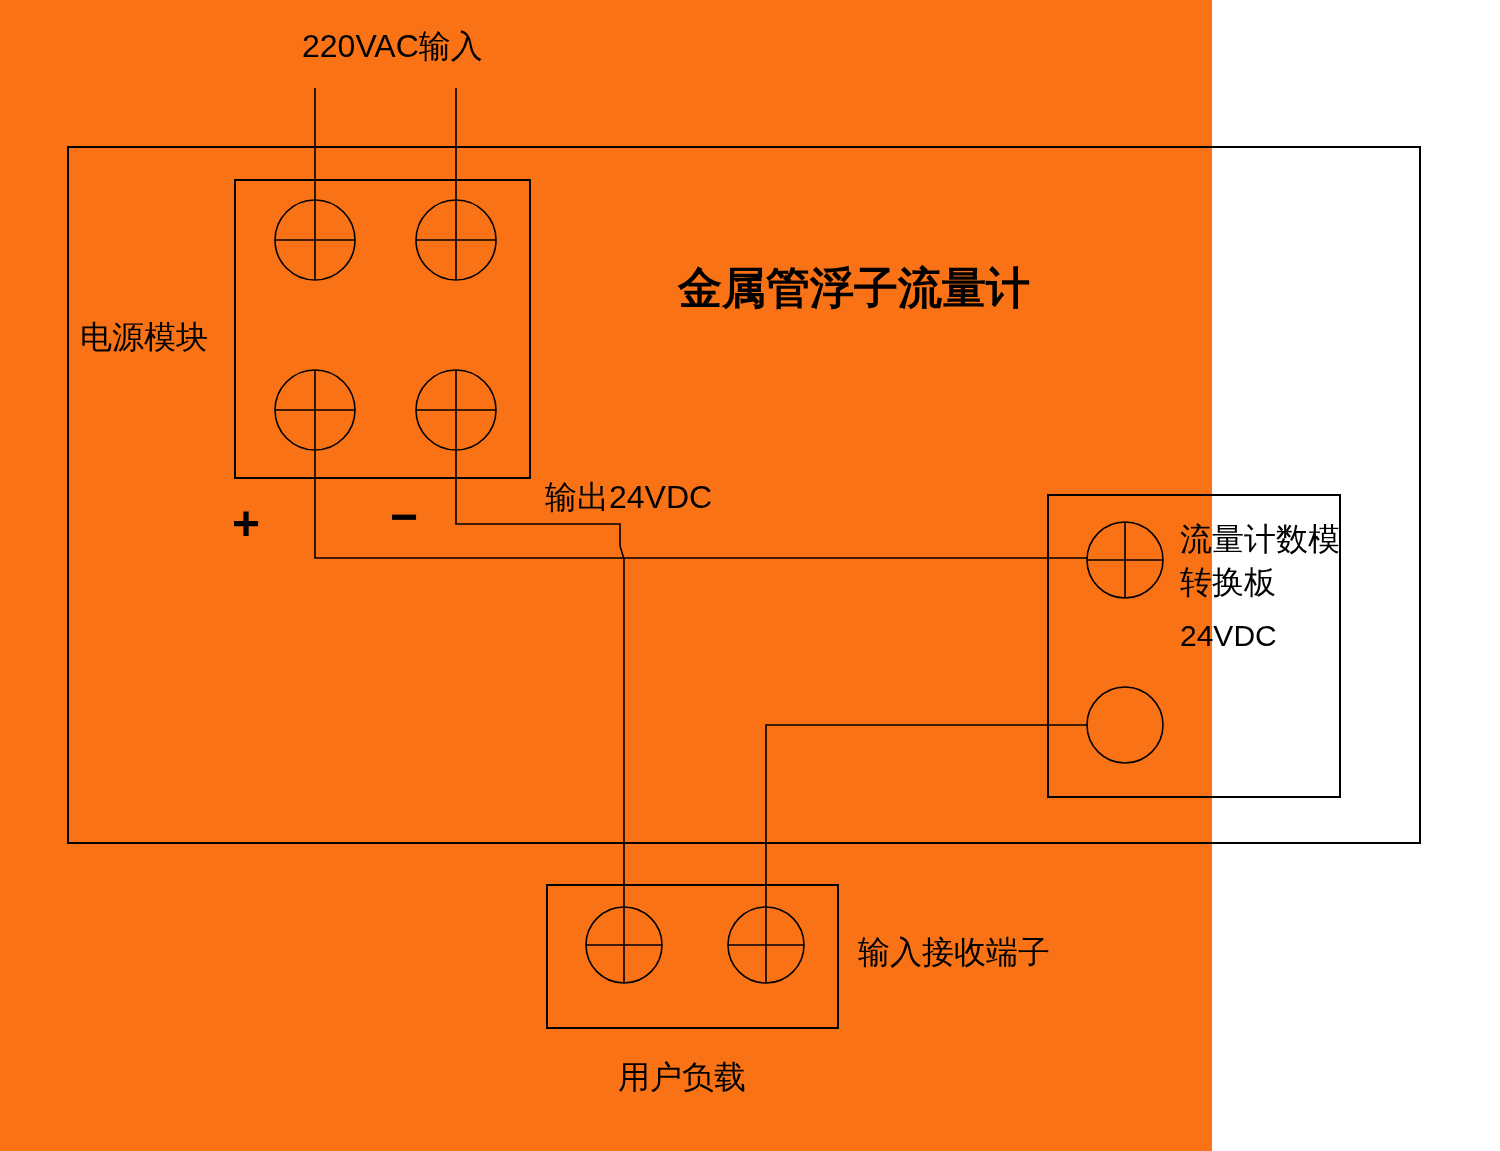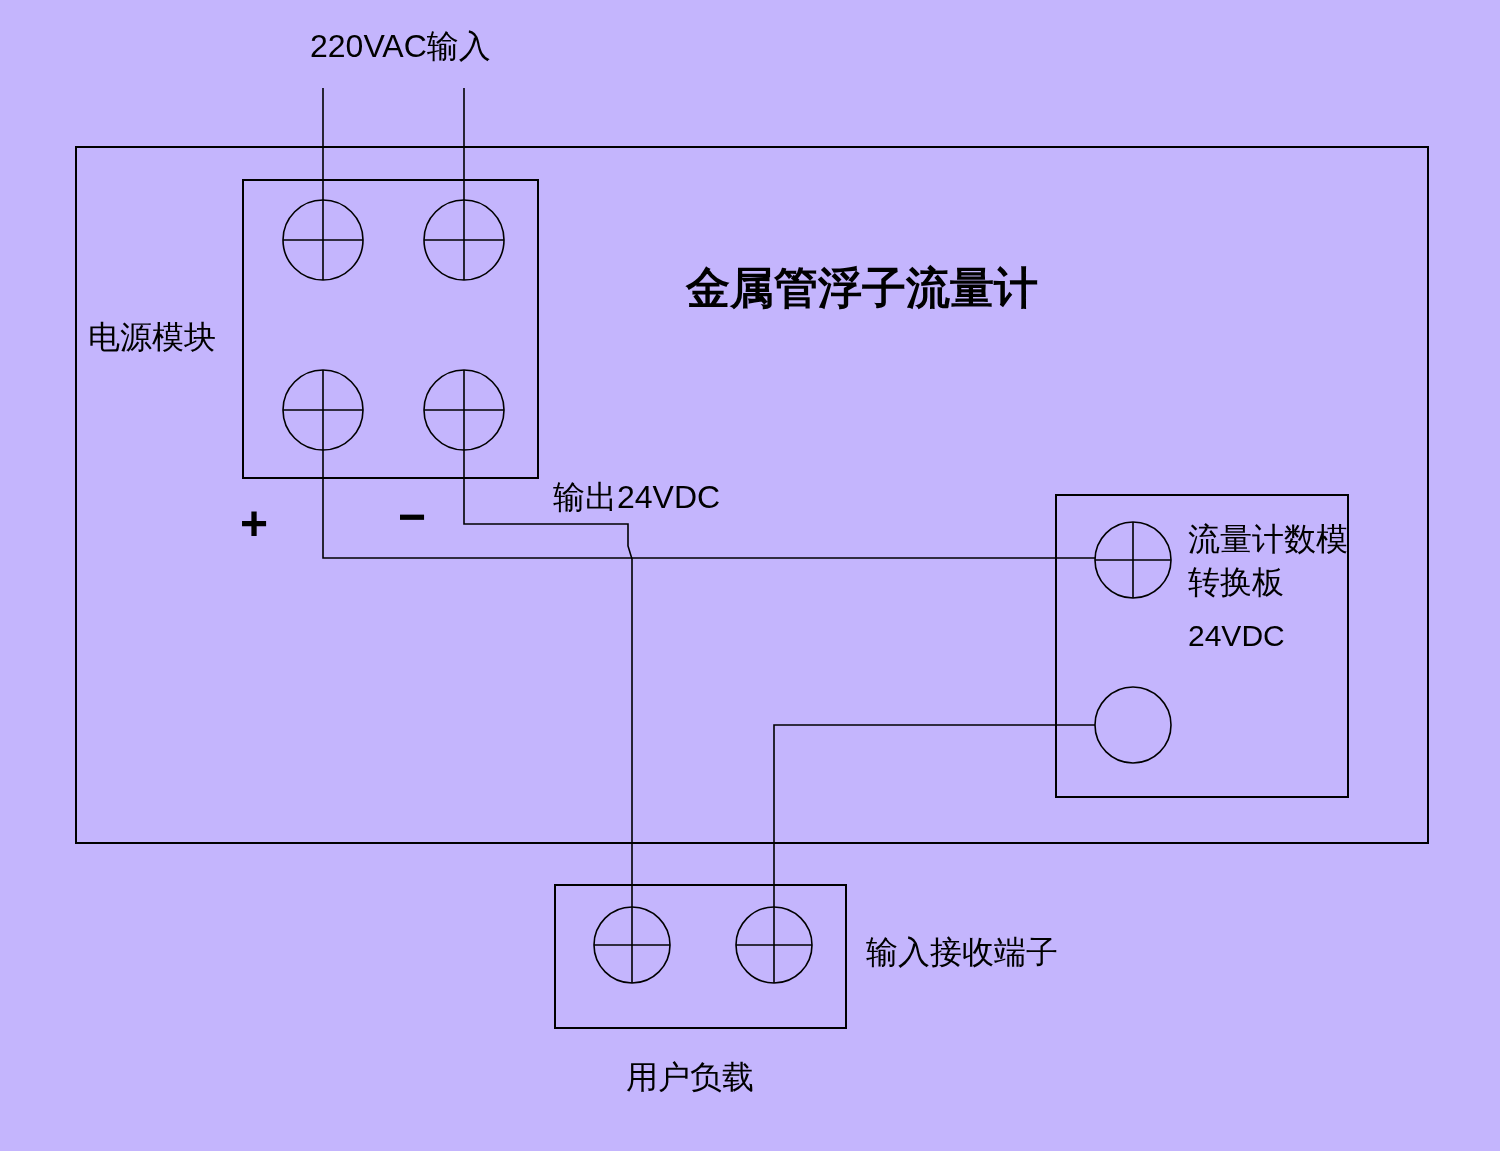--- a/index.html
+++ b/index.html
@@ -1,23 +1,22 @@
 <!DOCTYPE html>
 <html><head>
 <meta charset="utf-8">
 <style>
   * { box-sizing: border-box; }
   html, body { margin: 0; padding: 0; background: #ffffff; }
   .stage {
     position: relative;
-    width: 1500px;
+    width: 1212px;
     height: 1151px;
-    background: #c4b5fd;
+    background: #f97316;
     font-family: "Liberation Sans", "DejaVu Sans", sans-serif;
-    padding-left: 8px;
   }
   svg { display: block; }
   svg text {
     fill: #000000;
     font-family: "Liberation Sans", "DejaVu Sans", sans-serif;
   }
   .lbl    { font-size: 32px; }
   .lbl-sm { font-size: 30px; }
   .title  { font-size: 44px; font-weight: bold; }
   .sign   { font-size: 48px; font-weight: bold; }

